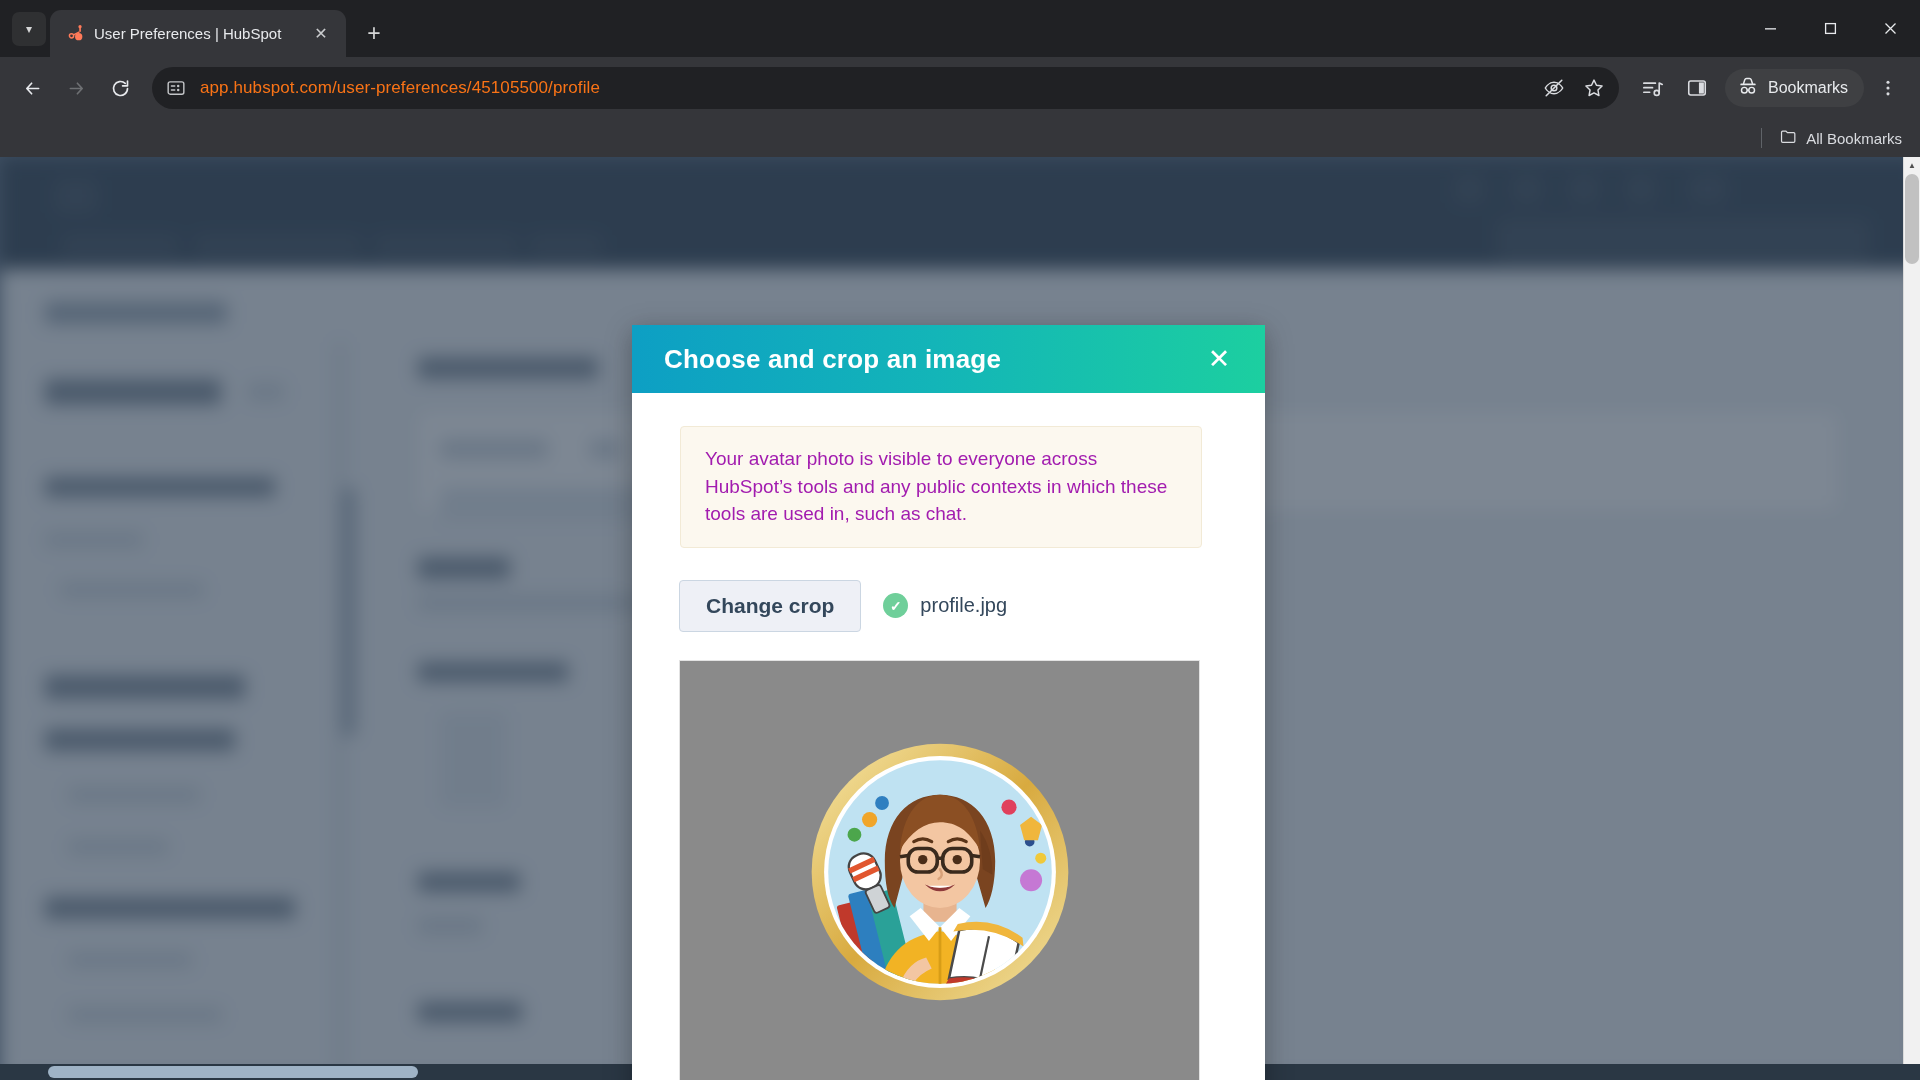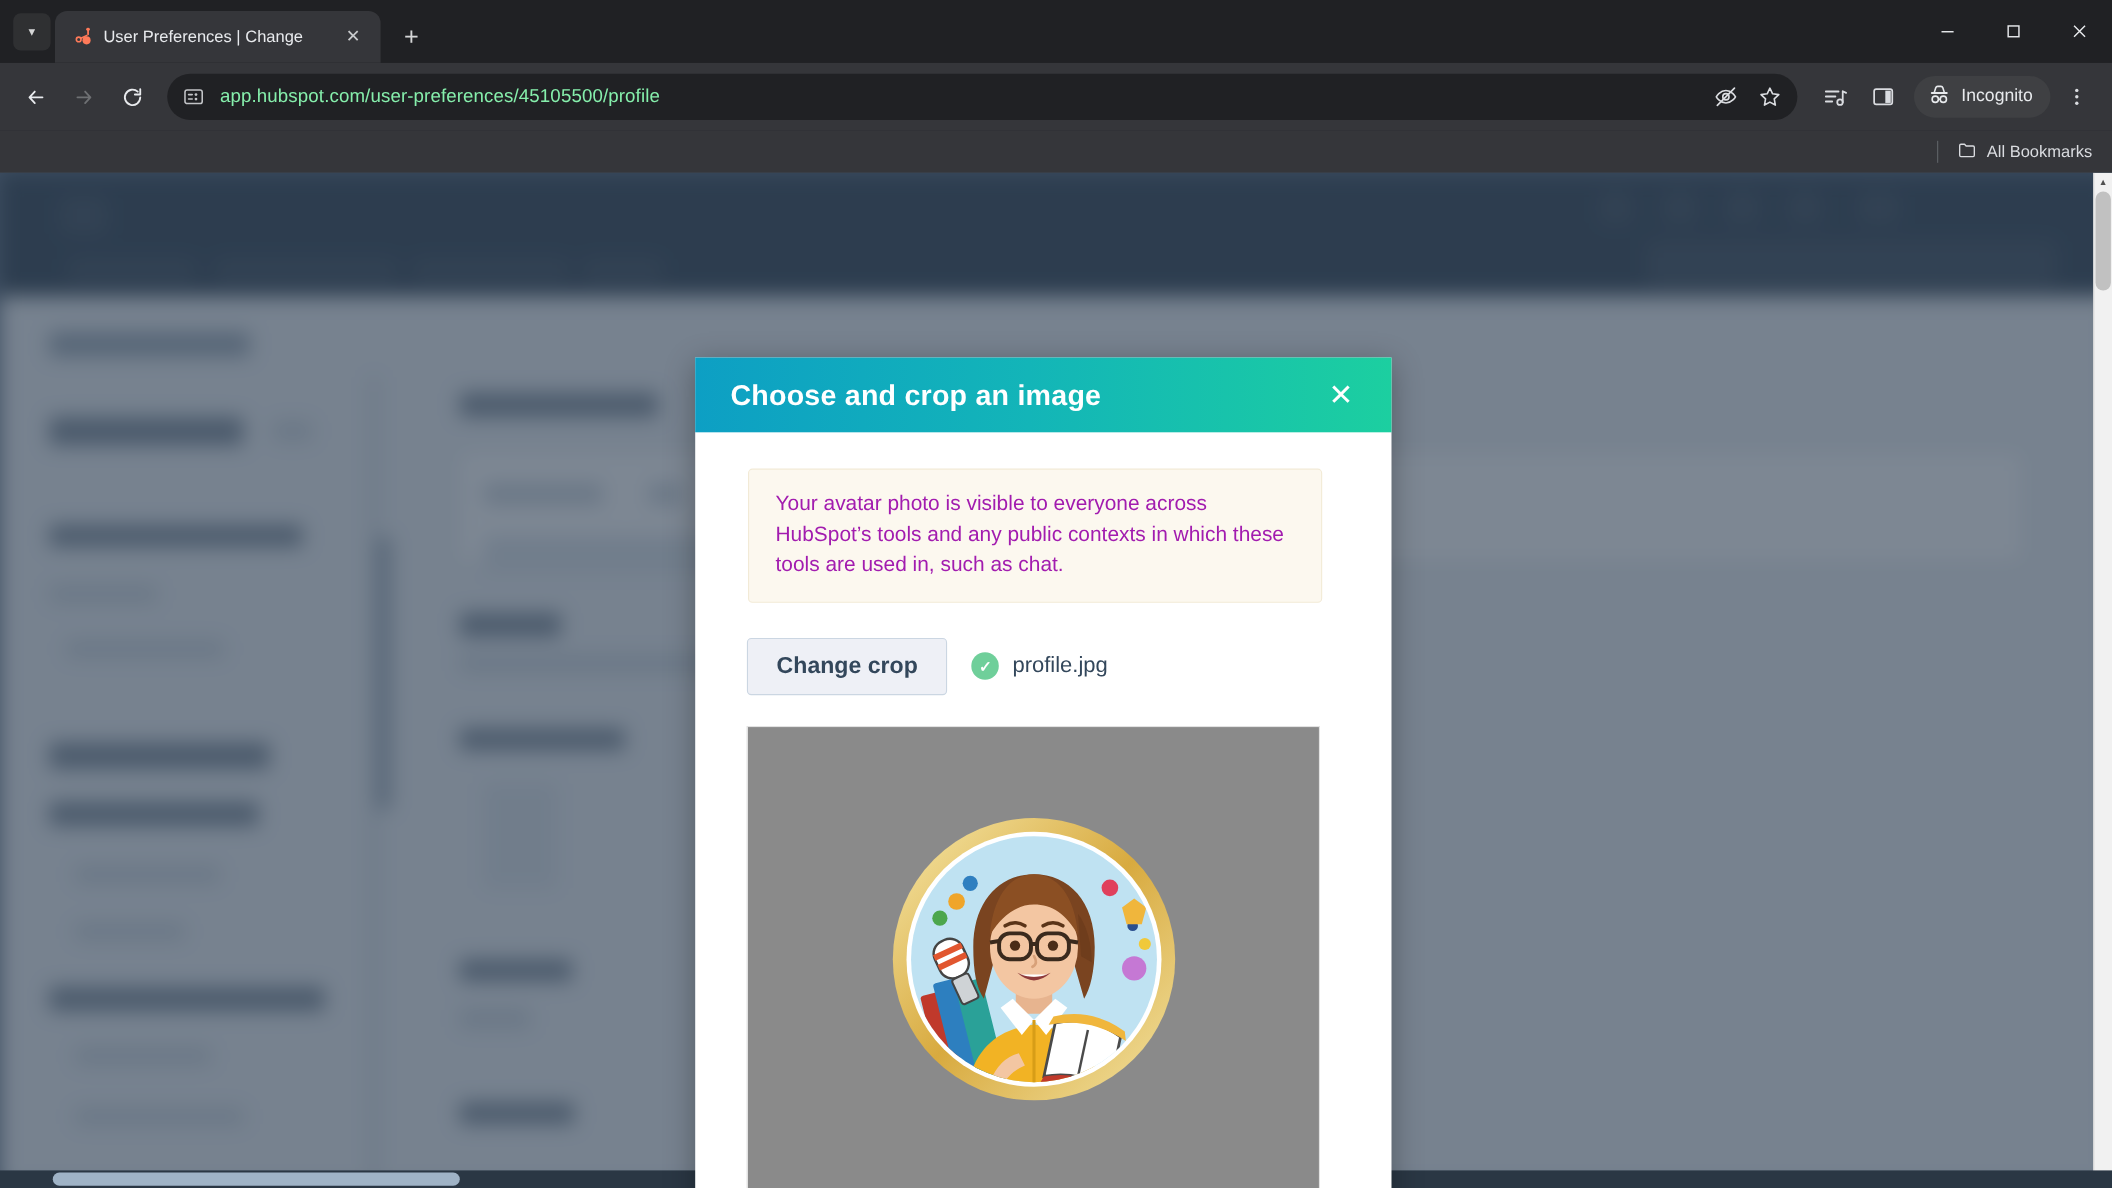--- a/index.html
+++ b/index.html
@@ -66,21 +66,21 @@
     color: #e8eaed; font-size: 20px;
   }
   .nav-btn.disabled { color: #6e7073; }
   .omnibox {
     flex: 1 1 auto; height: 42px; background: #202124;
     border-radius: 21px; margin: 0 10px 0 8px;
     display: flex; align-items: center; padding: 0 14px; gap: 14px;
     position: relative;
   }
   .omni-icon { width: 20px; height: 20px; flex: 0 0 20px; color: #c3c5c8; }
-  .omni-url { color: #86efac; font-size: 17px; letter-spacing: .1px; flex: 1 1 auto;
+  .omni-url { color: #f97316; font-size: 17px; letter-spacing: .1px; flex: 1 1 auto;
               white-space: nowrap; overflow: hidden; }
   .omni-right { display: flex; align-items: center; gap: 6px; position: absolute; right: 8px; }
   .omni-ico-btn {
     width: 34px; height: 34px; border-radius: 50%;
     display: flex; align-items: center; justify-content: center; color: #dadce0;
   }
   .tb-ico-btn {
     width: 40px; height: 40px; border-radius: 50%;
     display: flex; align-items: center; justify-content: center; color: #dadce0;
   }
@@ -203,21 +203,21 @@
     <div class="tab">
       <span class="tab-favicon">
         <svg width="17" height="17" viewBox="0 0 24 24">
           <circle cx="16.5" cy="16.5" r="5.2" fill="#ff7a59"></circle>
           <rect x="17.3" y="2.2" width="2.3" height="7.6" rx="1.1" fill="#ff7a59"></rect>
           <circle cx="18.4" cy="2.4" r="2.3" fill="#ff7a59"></circle>
           <path d="M17.6 9.8 L8.6 14.2" stroke="#ff7a59" stroke-width="2.1"></path>
           <circle cx="6.4" cy="15.3" r="3" fill="none" stroke="#ff7a59" stroke-width="2.1"></circle>
         </svg>
       </span>
-      <span class="tab-title">User Preferences | Change</span>
+      <span class="tab-title">User Preferences | HubSpot</span>
       <span class="tab-close">✕</span>
     </div>
 
     <div class="new-tab">
       <span>+</span>
     </div>
 
     <div class="win-controls">
       <div class="win-btn">
         <svg width="13" height="13" viewBox="0 0 13 13">
@@ -298,21 +298,21 @@
     <div class="incognito-pill">
       <span>
         <svg width="22" height="22" viewBox="0 0 24 24">
           <path d="M7.2 9.3 8.5 5.2c.3-.9 1-1.4 1.9-1.4h3.2c.9 0 1.6.5 1.9 1.4l1.3 4.1" fill="none" stroke="#e8eaed" stroke-width="1.6" stroke-linecap="round" stroke-linejoin="round"></path>
           <rect x="3.6" y="9.3" width="16.8" height="2" rx="1" fill="#e8eaed"></rect>
           <circle cx="8" cy="16.6" r="3.1" fill="none" stroke="#e8eaed" stroke-width="1.6"></circle>
           <circle cx="16" cy="16.6" r="3.1" fill="none" stroke="#e8eaed" stroke-width="1.6"></circle>
           <path d="M11.1 16.6h1.8" stroke="#e8eaed" stroke-width="1.5"></path>
         </svg>
       </span>
-      <span>Incognito</span>
+      <span>Bookmarks</span>
     </div>
 
     <div class="tb-ico-btn">
       <svg width="20" height="20" viewBox="0 0 24 24">
         <circle cx="12" cy="5" r="1.85" fill="#dadce0"></circle>
         <circle cx="12" cy="12" r="1.85" fill="#dadce0"></circle>
         <circle cx="12" cy="19" r="1.85" fill="#dadce0"></circle>
       </svg>
     </div>
   </div>

